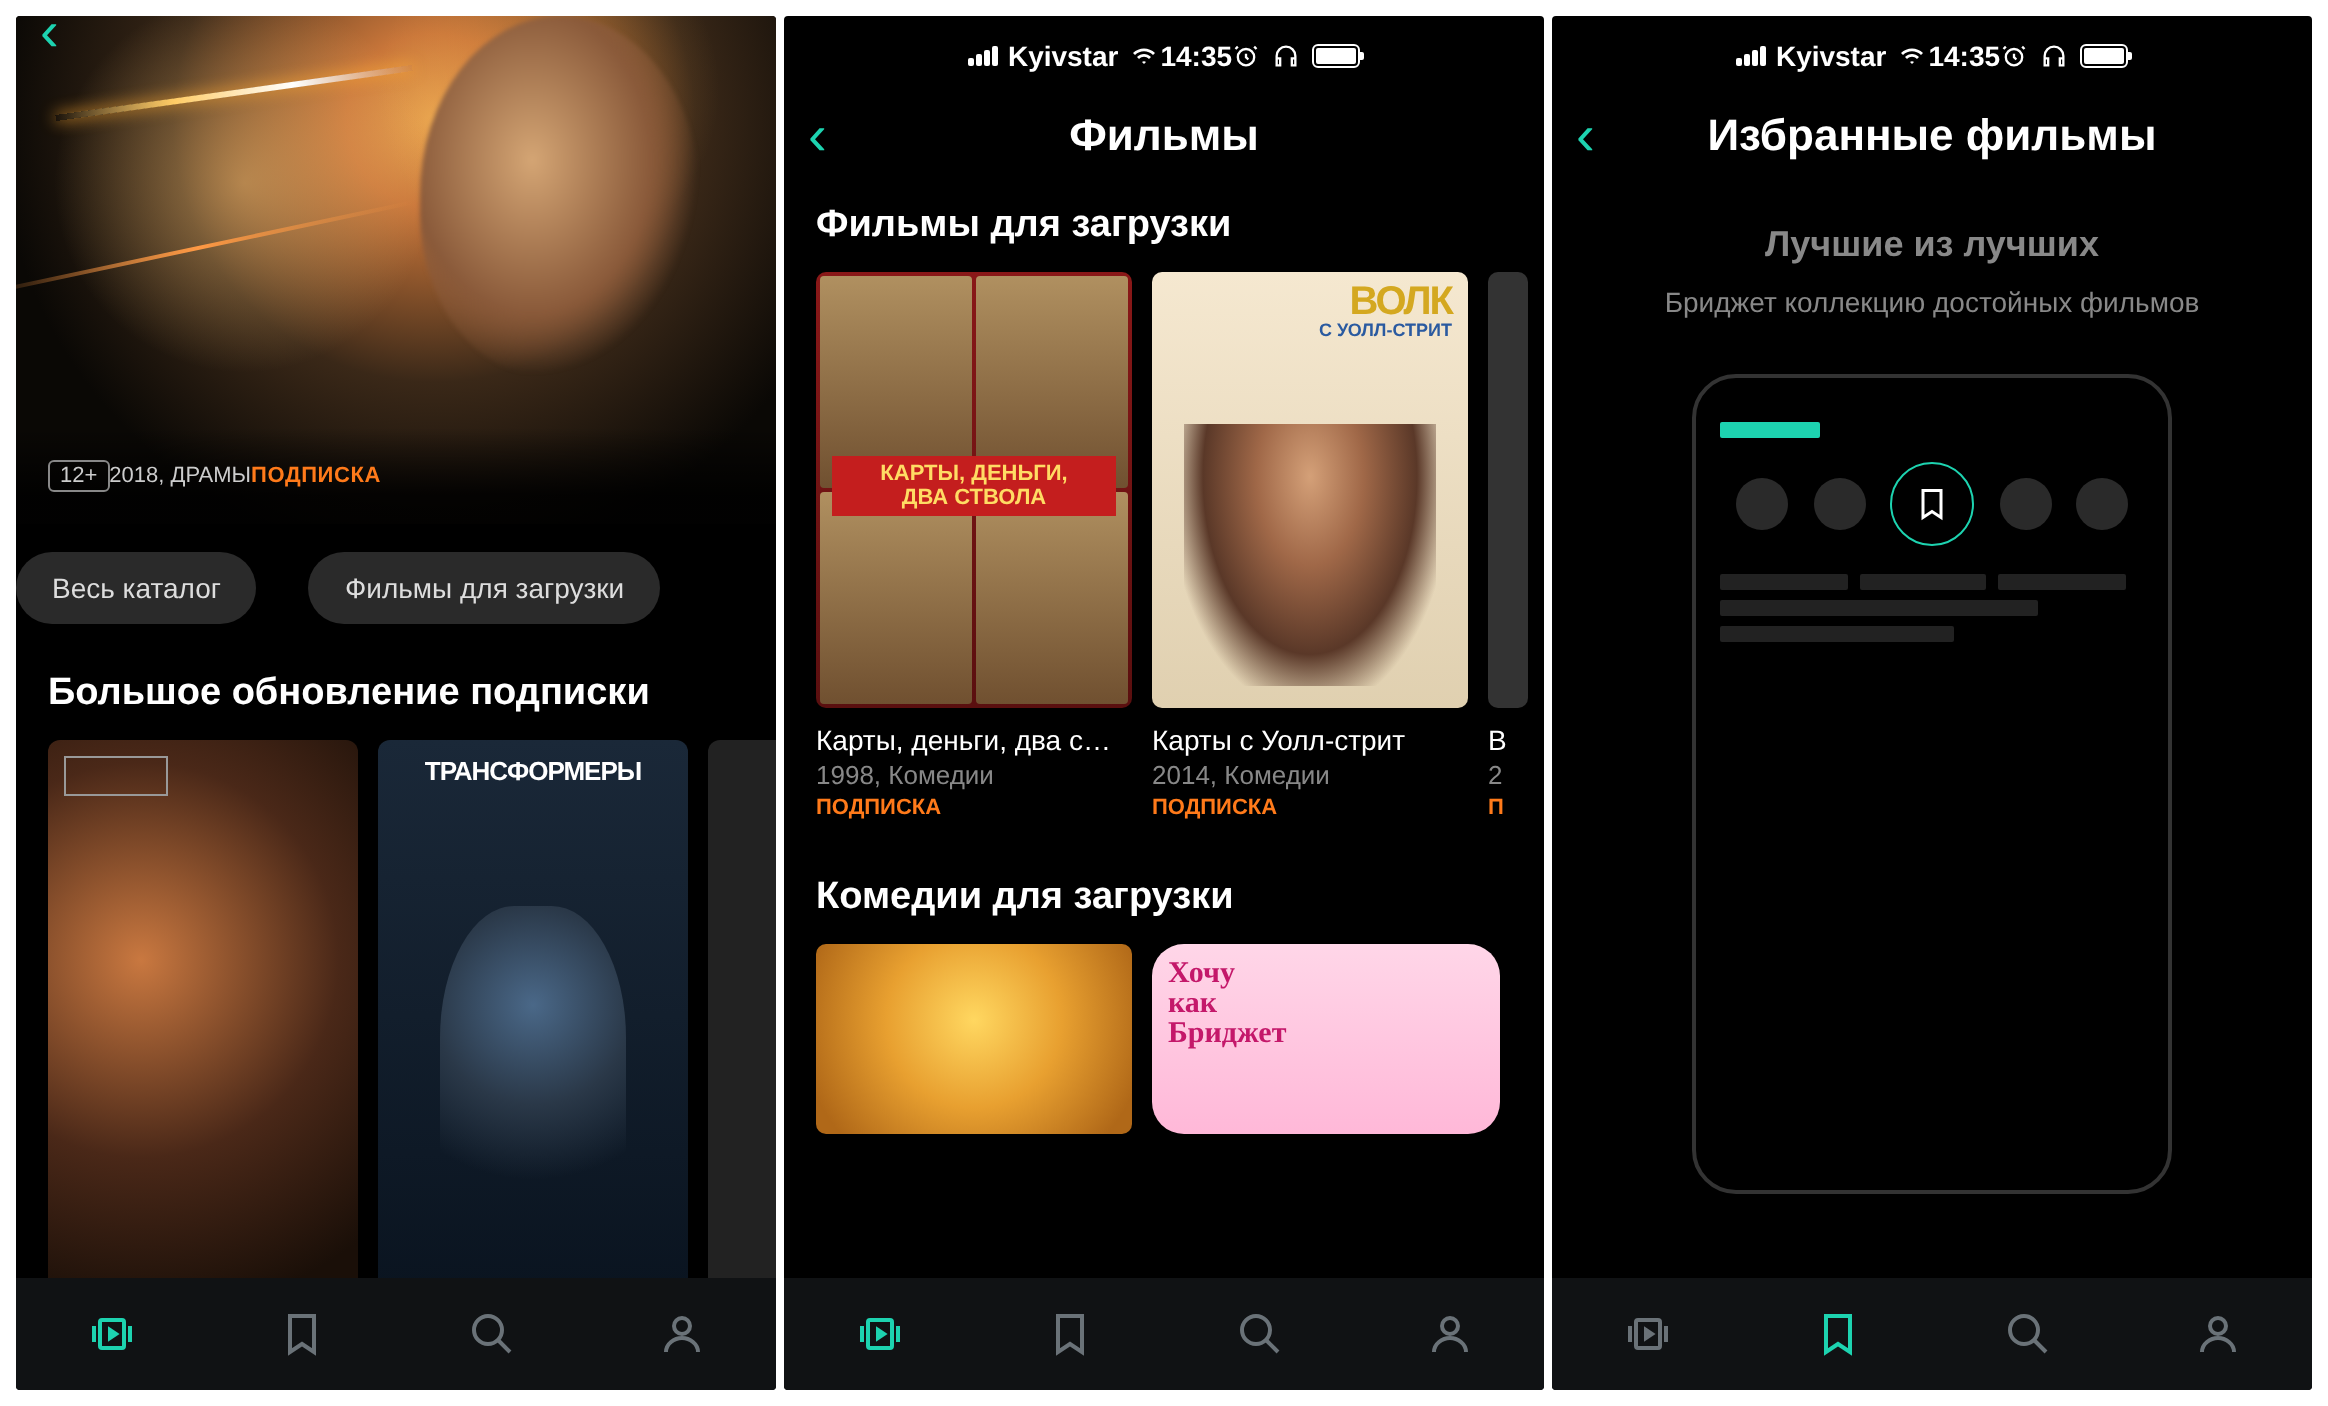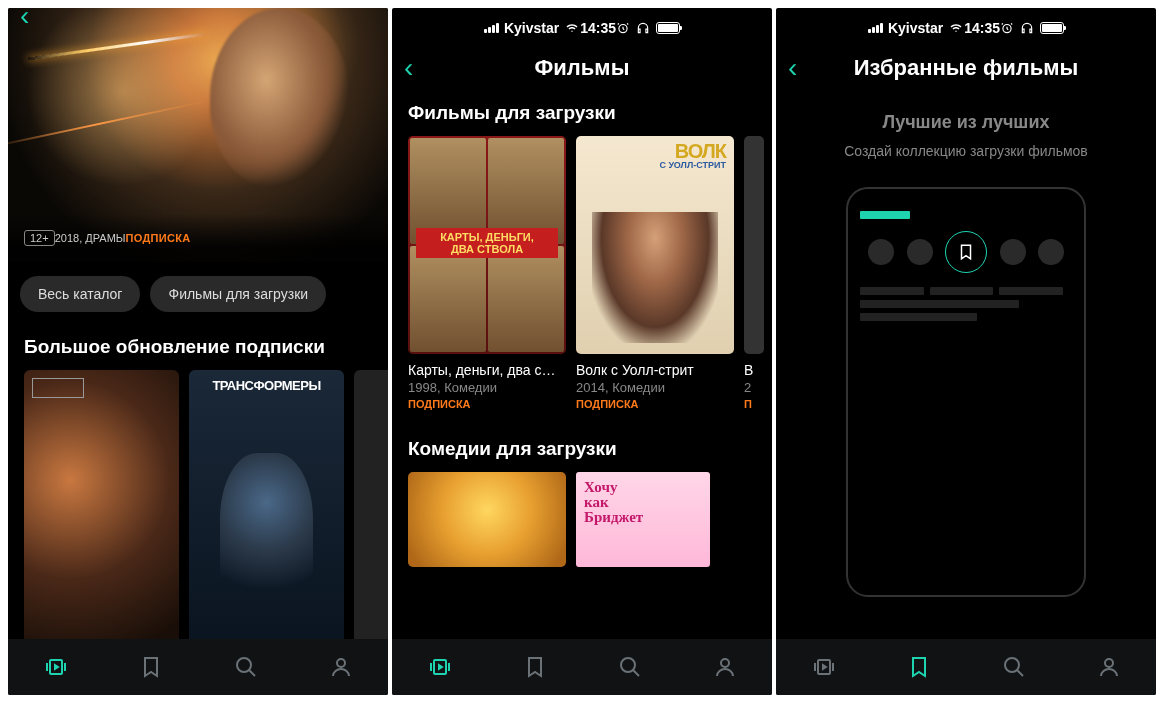--- a/index.html
+++ b/index.html
@@ -36,21 +36,21 @@
 .hero-streak{position:absolute;left:5%;top:30%;width:180px;height:3px;background:linear-gradient(90deg,transparent,#ffcc66,#fff,transparent);transform:rotate(-8deg);box-shadow:0 0 8px #ffaa33}
 .hero-streak2{position:absolute;left:-5%;top:55%;width:220px;height:2px;background:linear-gradient(90deg,transparent,#ff9944,transparent);transform:rotate(-12deg)}
 .hero-content{position:absolute;left:0;right:0;bottom:0;padding:16px;background:linear-gradient(transparent,rgba(0,0,0,0.85) 70%)}
 .hero-title{font-size:22px;font-weight:800;letter-spacing:0.5px;margin-bottom:8px}
 .hero-meta{display:flex;align-items:center;gap:0;font-size:12px}
 .age-badge{border:1px solid #888;border-radius:3px;padding:1px 5px;font-size:11px;color:#ccc}
 .meta-text{color:#ccc;text-transform:uppercase;font-size:11px}
 .subscribe-tag{color:#ff7a1a;font-size:11px;font-weight:600;text-transform:uppercase;letter-spacing:0.3px}
 
 
-.chips{display:flex;gap:10px;padding:14px 12px;overflow:hidden}
+.chips{display:flex;gap:26px;padding:14px 0;overflow:hidden}
 .chip{background:#2a2a2a;border-radius:20px;padding:10px 18px;font-size:14px;color:#ddd;white-space:nowrap;flex-shrink:0}
 
 
 .section-title{font-size:19px;font-weight:700;padding:10px 16px 12px}
 .poster-row{display:flex;gap:10px;padding:0 16px;overflow:hidden}
 .poster{width:158px;height:210px;border-radius:6px;flex-shrink:0;position:relative;overflow:hidden}
 .poster-sm{width:155px;height:275px}
 .poster-1{background:radial-gradient(circle at 30% 40%,#c97840 0%,#4a2818 50%,#1a0f08 90%)}
 .poster-1::before{content:"";position:absolute;left:8px;top:8px;width:50px;height:18px;border:1px solid #999;font-size:7px}
 .poster-2{background:linear-gradient(#1a2838,#0a1420);display:flex;align-items:flex-start;justify-content:center;padding-top:8px}
@@ -69,21 +69,21 @@
 .mc-2-title .w1{font-size:20px;font-weight:900;color:#d4a820;letter-spacing:-1px}
 .mc-2-title .w2{font-size:9px;font-weight:900;color:#2a5aa0}
 .mc-2::after{content:"";position:absolute;left:10%;right:10%;top:35%;bottom:5%;background:radial-gradient(ellipse at 50% 20%,#d4a078 0%,#a06848 30%,#5a3828 60%,transparent 80%)}
 .mc-3{background:#333}
 .movie-title{font-size:14px;color:#fff;margin-bottom:2px;white-space:nowrap;overflow:hidden;text-overflow:ellipsis}
 .movie-meta{font-size:13px;color:#888;margin-bottom:3px}
 .movie-tag{font-size:11px;color:#ff7a1a;font-weight:600;text-transform:uppercase}
 
 .comedy-row{display:flex;gap:10px;padding:0 16px;overflow:hidden}
 .comedy-1{width:158px;height:95px;border-radius:5px;flex-shrink:0;background:radial-gradient(circle at 50% 40%,#ffd760 0%,#e8a030 45%,#b06818 90%)}
-.comedy-2{width:134px;height:95px;border-radius:3px;flex-shrink:0;background:linear-gradient(#ffd6e8,#ffb8d8);padding:8px}
+.comedy-2{width:174px;height:95px;border-radius:16px;flex-shrink:0;background:linear-gradient(#ffd6e8,#ffb8d8);padding:8px}
 .comedy-2 .t{font-family:cursive;font-size:15px;color:#c4186a;font-weight:700;line-height:1}
 
 
 .fav-subtitle{text-align:center;font-size:18px;font-weight:600;color:#888;margin-top:20px}
 .fav-desc{text-align:center;font-size:14px;color:#888;margin-top:10px;padding:0 20px}
 .fav-mockup{margin:28px auto 0;width:240px;height:410px;border:2px solid #333;border-radius:22px;padding:12px;position:relative}
 .fav-poster{width:100%;height:230px;border-radius:8px;background:radial-gradient(circle at 50% 40%,#c44820 0%,#7a2818 35%,#3a1410 70%,#1a0808 100%);position:relative;overflow:hidden}
 .fav-poster::before{content:"";position:absolute;left:15%;right:15%;top:10%;bottom:35%;background:radial-gradient(circle at 30% 40%,#ff8850,transparent 40%),radial-gradient(circle at 70% 30%,#5a88cc,transparent 35%),radial-gradient(circle at 50% 60%,#c97850,transparent 45%);filter:blur(2px)}
 .fav-poster-title{position:absolute;bottom:18px;left:0;right:0;text-align:center}
 .fav-poster-title .a{font-size:22px;font-weight:900;background:linear-gradient(#ffdc64,#e8a020);-webkit-background-clip:text;-webkit-text-fill-color:transparent;letter-spacing:1px}
@@ -215,21 +215,21 @@
       <div class="movie-meta">1998, Комедии</div>
       <div class="movie-tag">ПОДПИСКА</div>
     </div>
     <div class="movie-card">
       <div class="movie-poster mc-2">
         <div class="mc-2-title">
               <div class="w1">ВОЛК</div>
               <div class="w2">С УОЛЛ-СТРИТ</div>
             </div>
       </div>
-      <div class="movie-title">Волк с Уолл-стрит</div>
+      <div class="movie-title">Карты с Уолл-стрит</div>
       <div class="movie-meta">2014, Комедии</div>
       <div class="movie-tag">ПОДПИСКА</div>
     </div>
     <div class="movie-card" style="width:20px">
       <div class="movie-poster mc-3"></div>
       <div class="movie-title">В</div>
       <div class="movie-meta">2</div>
       <div class="movie-tag">П</div>
     </div>
   </div>
@@ -295,21 +295,21 @@
       <div class="battery">
             <div class="battery-fill"></div>
           </div>
     </div>
   </div>
   <div class="header">
     <div class="back-btn">‹</div>
     <div class="header-title">Избранные фильмы</div>
   </div>
   <div class="fav-subtitle">Лучшие из лучших</div>
-  <div class="fav-desc">Создай коллекцию загрузки фильмов</div>
+  <div class="fav-desc">Бриджет коллекцию достойных фильмов</div>
   <div class="fav-mockup">
     <div class="fav-bar"></div>
     <div class="fav-dots">
       <div class="fav-dot"></div>
       <div class="fav-dot"></div>
       <div class="bookmark-circle">
         <svg width="18" height="18" viewBox="0 0 24 24" fill="none" stroke="#fff" stroke-width="2">
               <path d="M6 3h12v18l-6-4-6 4z"></path>
             </svg>
       </div>

